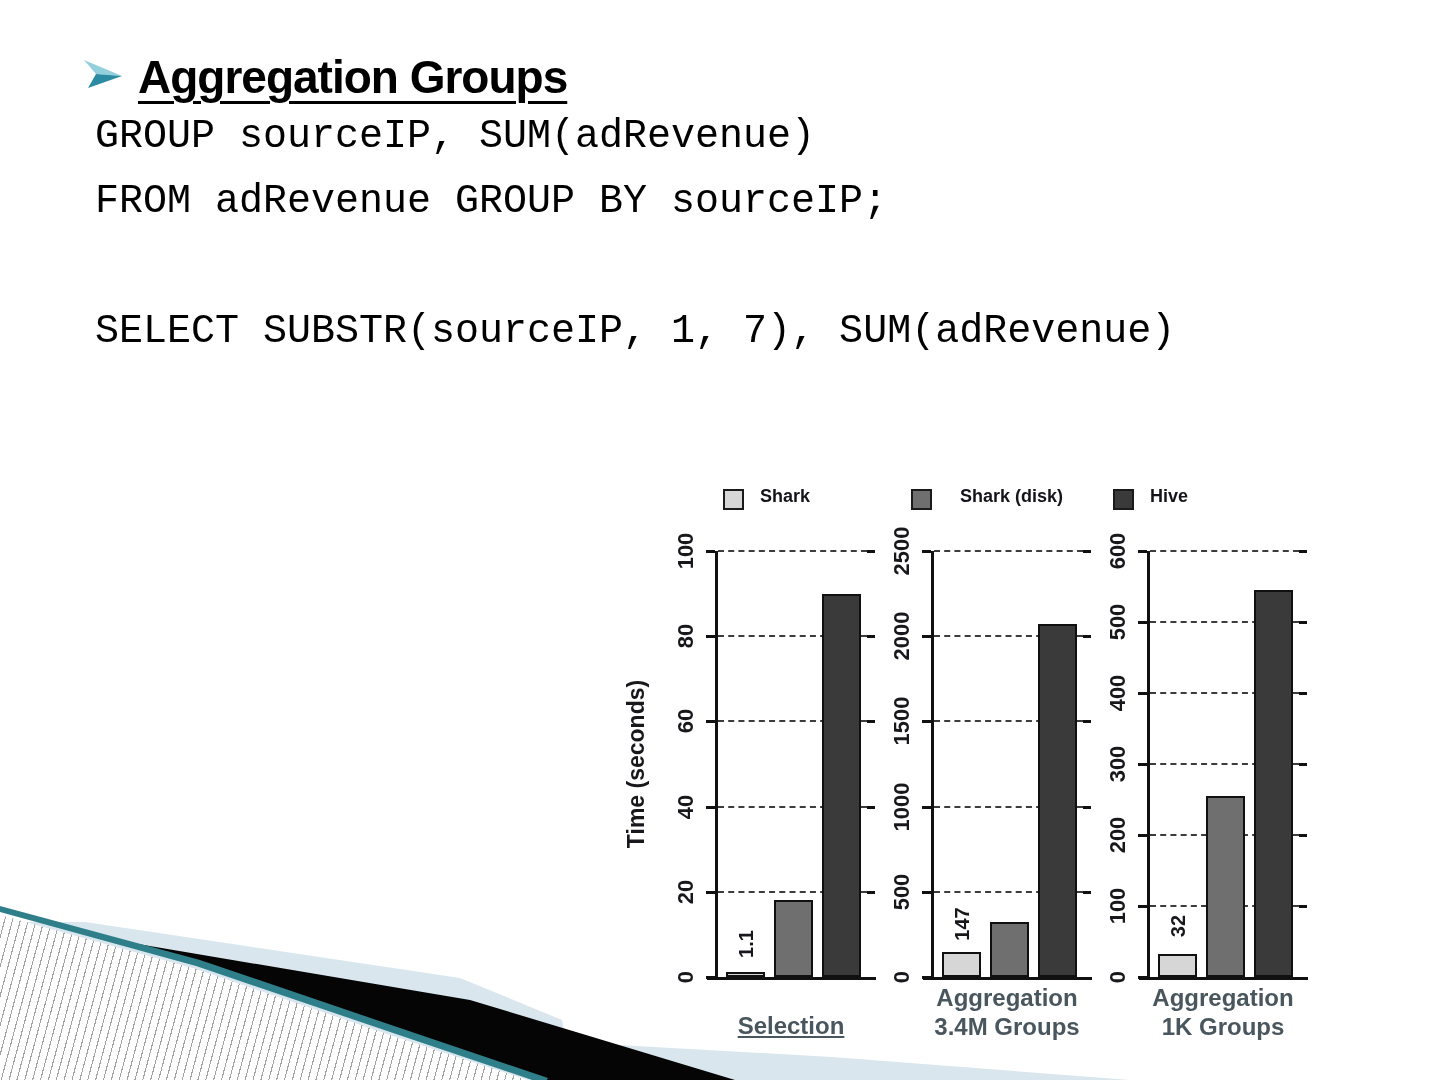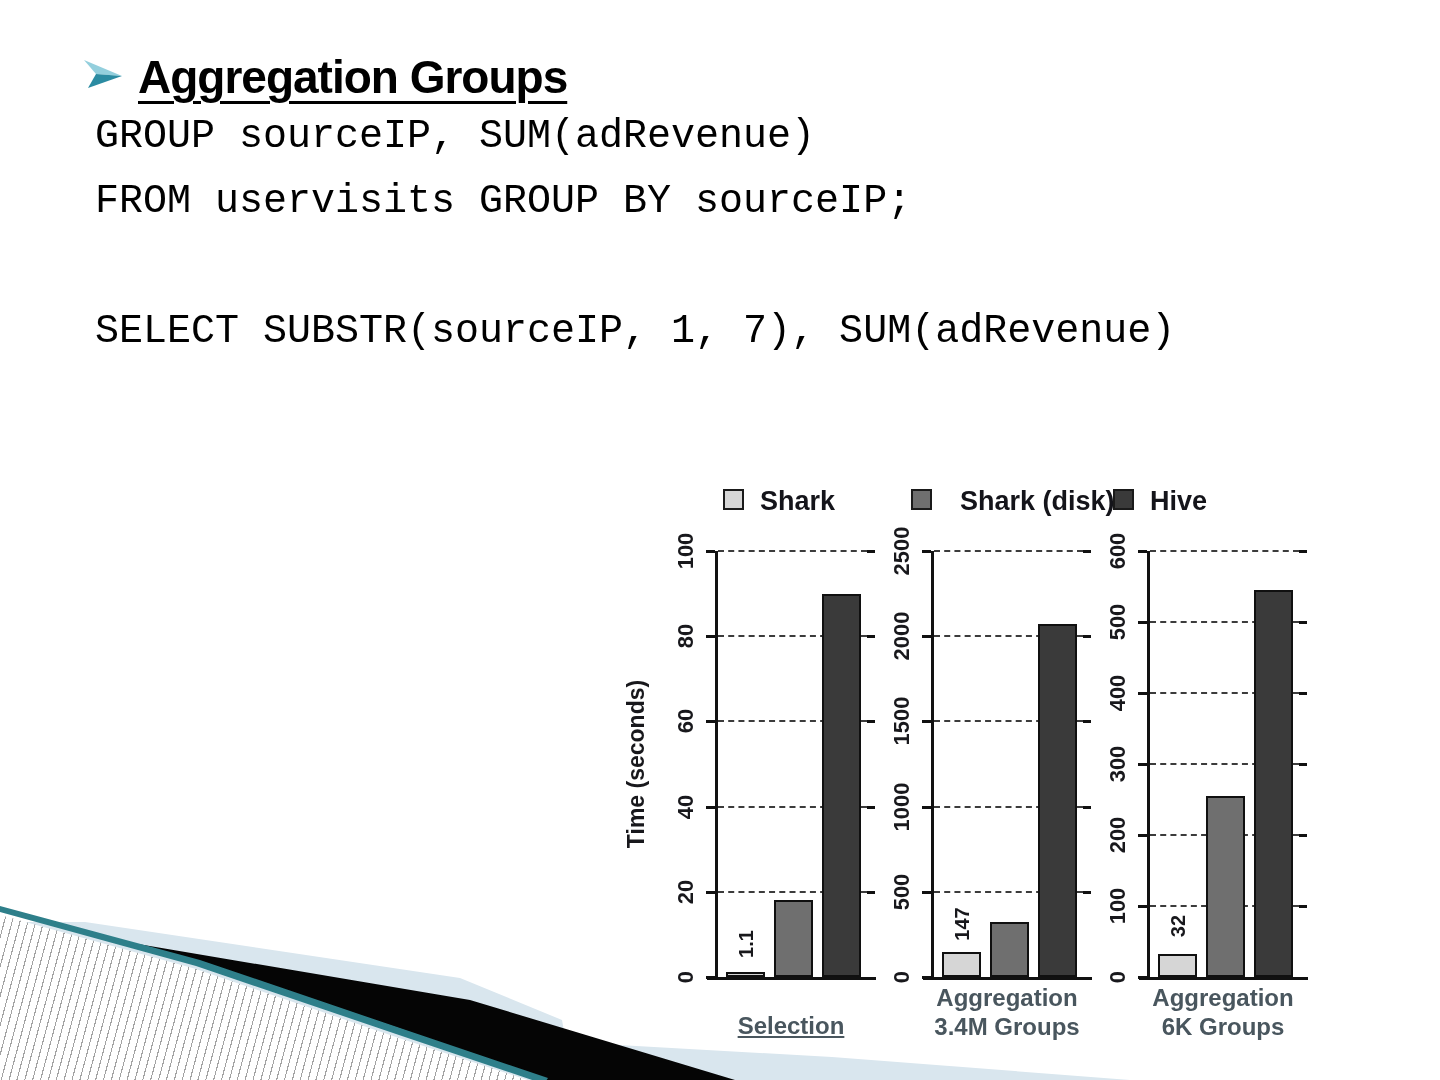--- a/index.html
+++ b/index.html
@@ -32,21 +32,21 @@
   
   .code{position:absolute;left:95px;top:104px;}
   .code-line{
     font-family:"Liberation Mono",monospace;font-size:40px;color:#000;
     height:65px;line-height:65px;white-space:pre;
   }
   
   .chart{position:absolute;inset:0;}
   .abs{position:absolute;}
   .leg-box{position:absolute;width:21px;height:21px;border:2px solid #1a1a1a;box-sizing:border-box;}
-  .leg-label{position:absolute;font-size:27px;font-weight:600;color:#14141a;white-space:nowrap;}
+  .leg-label{position:absolute;font-size:18px;font-weight:600;color:#14141a;white-space:nowrap;}
   .rot{position:absolute;width:0;height:0;}
   .rot>span{position:absolute;display:block;transform:translate(-50%,-50%) rotate(-90deg);white-space:nowrap;}
   .tick-label>span{font-size:22px;font-weight:600;color:#18181c;}
   .ylabel>span{font-size:23px;font-weight:700;color:#18181c;}
   .bar-label>span{font-size:20px;font-weight:600;color:#18181c;}
   .axis-v{border-left:3px solid #111;}
   .axis-h{border-top:3px solid #111;}
   .gridline{border-top:2px dashed #3c3c3c;}
   .tickmark{border-top:3px solid #111;}
   .bar{box-sizing:border-box;border:2px solid #101010;}
@@ -67,21 +67,21 @@
   <div class="bullet-row">
     <svg class="bullet-icon" viewBox="0 0 46 40">
       <polygon points="4,2 42,18 16,16" fill="#93cfdd"></polygon>
       <polygon points="16,16 42,18 8,30" fill="#2b8ba2"></polygon>
     </svg>
     <h1 class="title">Aggregation Groups</h1>
   </div>
 
   <div class="code">
     <div class="code-line">GROUP sourceIP, SUM(adRevenue)</div>
-    <div class="code-line">FROM uservisits GROUP BY sourceIP;</div>
+    <div class="code-line">FROM adRevenue GROUP BY sourceIP;</div>
     <div class="code-line"></div>
     <div class="code-line">SELECT SUBSTR(sourceIP, 1, 7), SUM(adRevenue)</div>
   </div>
 
   <div class="chart">
       <div class="leg-box" style="left: 723px; top: 489px; background: rgb(214, 214, 214);"></div>
       <div class="leg-label" style="left: 760px; top: 486px;">Shark</div>
       <div class="leg-box" style="left: 911px; top: 489px; background: rgb(111, 111, 111);"></div>
       <div class="leg-label" style="left: 960px; top: 486px;">Shark (disk)</div>
       <div class="leg-box" style="left: 1113px; top: 489px; background: rgb(58, 58, 58);"></div>
@@ -223,17 +223,17 @@
         <span>600</span>
       </div>
       <div class="abs bar" style="left: 1158px; top: 954.28px; width: 39px; height: 22.72px; background: rgb(214, 214, 214); border-color: rgb(16, 16, 16);"></div>
       <div class="abs bar" style="left: 1206px; top: 795.95px; width: 39px; height: 181.05px; background: rgb(111, 111, 111); border-color: rgb(16, 16, 16);"></div>
       <div class="abs bar" style="left: 1254px; top: 590.05px; width: 39px; height: 386.95px; background: rgb(58, 58, 58); border-color: rgb(16, 16, 16);"></div>
       <div class="rot bar-label" style="left: 1177.5px; top: 926.28px;">
         <span>32</span>
       </div>
       <div class="abs cat" style="left: 1133px; top: 983px; width: 180px;">
         <div>Aggregation</div>
-        <div>6K Groups</div>
+        <div>1K Groups</div>
       </div>
     </div>
 
 </div>
 
 </body></html>

